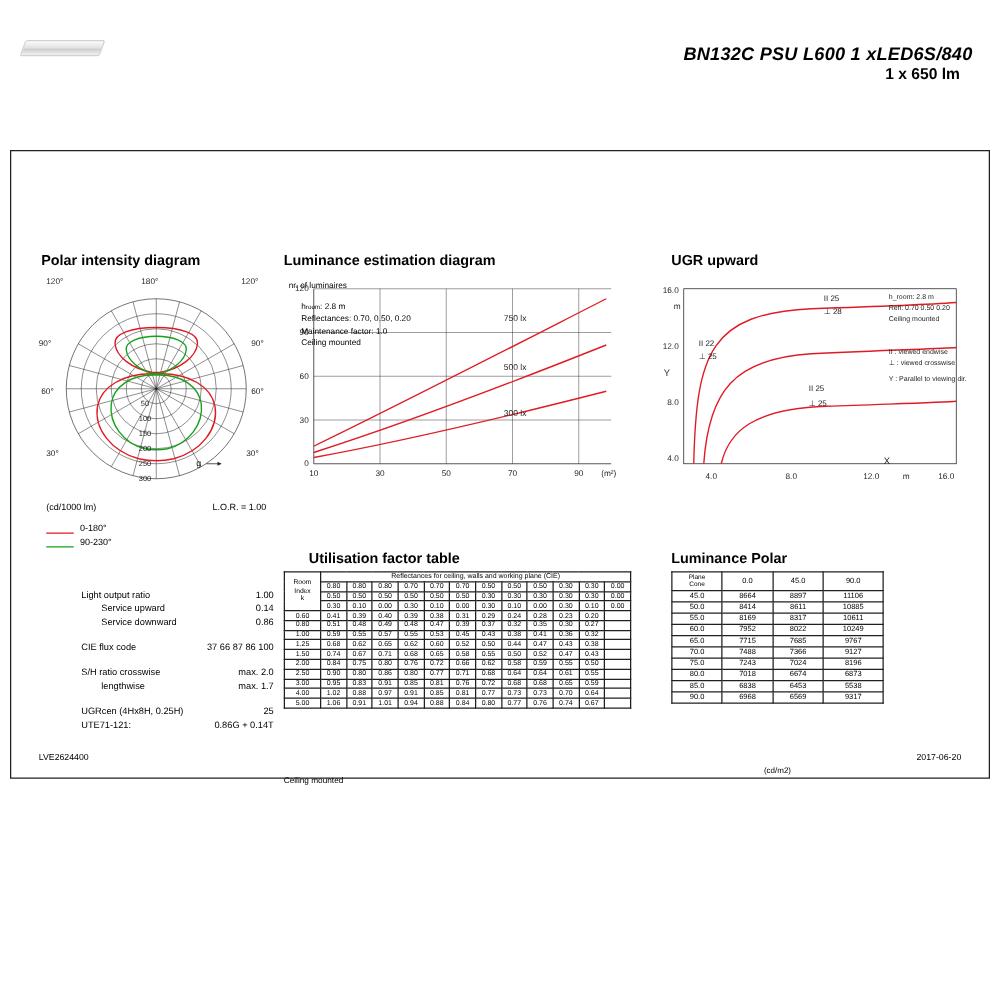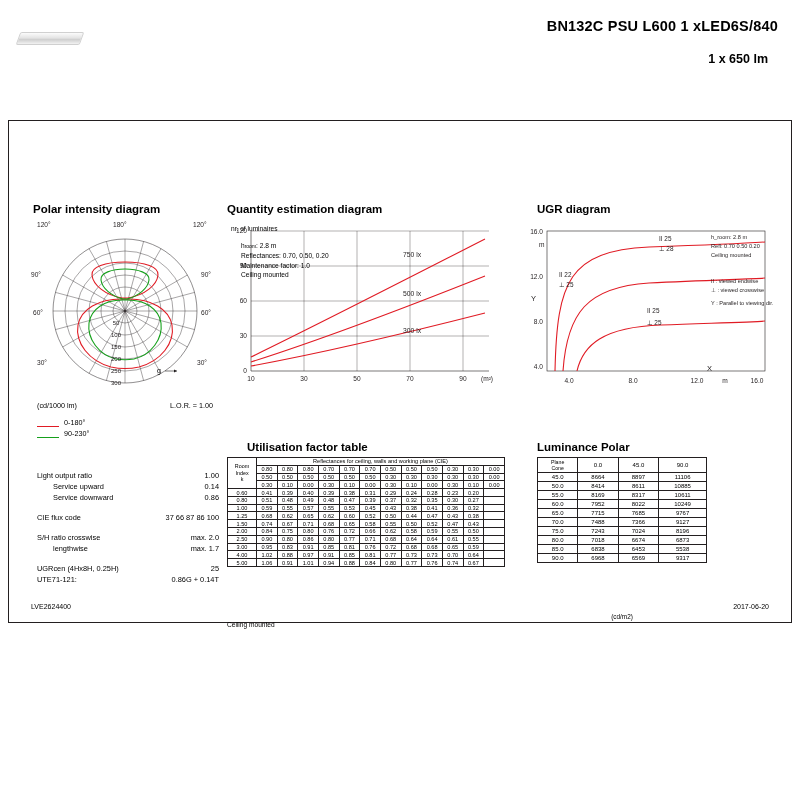--- a/index.html
+++ b/index.html
@@ -1,36 +1,36 @@
 <!DOCTYPE html>
 <html><head>
 <meta charset="utf-8">
 <style>
   html,body{margin:0;padding:0;background:#ffffff;}
   body{width:800px;height:800px;font-family:"Liberation Sans",sans-serif;color:#000;}
   .sheet{position:absolute;left:0;top:0;width:800px;height:800px;}
   .frame{position:absolute;left:8px;top:120px;width:784px;height:503px;border:1px solid #231f20;box-sizing:border-box;background:#fff;}
-  .title{position:absolute;right:22px;top:18px;font-size:14.5px;font-weight:bold;letter-spacing:0.2px;}
+  .title{position:absolute;right:22px;top:36px;font-size:14.5px;font-weight:bold;letter-spacing:0.2px;font-style:italic;}
   .flux{position:absolute;right:32px;top:52px;font-size:12.5px;font-weight:bold;}
   .lamp{position:absolute;left:18px;top:28px;width:66px;height:22px;}
   .lamp .tube{position:absolute;left:0;top:4px;width:62px;height:11px;background:linear-gradient(#fbfbfb,#e4e4e4 45%,#cfcfcf 60%,#f2f2f2);border:1px solid #d0d0d0;transform:skewX(-20deg);border-radius:2px;}
   .sectionTitle{font-size:11.5px;font-weight:bold;}
 
   
   .polarBox{position:absolute;left:22px;top:98px;width:188px;height:190px;}
   .polarTitle{position:absolute;left:24px;top:82px;}
   .legendPolar{position:absolute;left:28px;top:295px;font-size:7.2px;}
   .legendPolar div{display:flex;align-items:flex-end;height:11px;}
   .legendPolar .sw{width:22px;height:0;border-top:1.3px solid #e01b24;margin-right:5px;}
   .legendPolar .sw.g{border-top-color:#15a01b;}
   .lorRow{position:absolute;left:28px;top:280px;width:176px;display:flex;justify-content:space-between;font-size:7.2px;align-items:center;}
 
   
   .specs{position:absolute;left:28px;top:340px;width:182px;font-size:7.4px;}
-  .specs .row{display:flex;justify-content:space-between;line-height:11px;}
+  .specs .row{display:flex;justify-content:space-between;line-height:11px;margin-left:28px;}
   .specs .ind{padding-left:16px;}
   .specs .grp{margin-top:9px;}
 
   
   .qBox{position:absolute;left:218px;top:100px;width:280px;height:180px;}
   .qTitle{position:absolute;left:218px;top:82px;}
   .qInfo{position:absolute;left:232px;top:120px;font-size:6.6px;line-height:9.4px;}
   .qAxisLabel{position:absolute;left:222px;top:104px;font-size:6.6px;}
 
   
@@ -170,21 +170,21 @@
       <div class="row grp">
           <span>UGRcen (4Hx8H, 0.25H)</span>
           <span>25</span>
         </div>
       <div class="row">
           <span>UTE71-121:</span>
           <span>0.86G + 0.14T</span>
         </div>
     </div>
 
-    <div class="qTitle sectionTitle">Quantity estimation diagram</div>
+    <div class="qTitle sectionTitle">Luminance estimation diagram</div>
     <div class="qAxisLabel">nr. of luminaires</div>
     <div class="qBox">
       <svg width="280" height="180" viewBox="0 0 280 180">
 
         <g stroke="#231f20" stroke-width="0.6" fill="none">
           <line x1="24" y1="10" x2="24" y2="150"></line>
           <line x1="24" y1="150" x2="262" y2="150"></line>
         </g>
 
         <g stroke="#231f20" stroke-width="0.35">
@@ -225,21 +225,21 @@
         </g>
       </svg>
     </div>
     <div class="qInfo">
       <div><span style="letter-spacing:0">h</span><span style="font-size:5px">room</span>: 2.8 m</div>
       <div>Reflectances: 0.70, 0.50, 0.20</div>
       <div>Maintenance factor: 1.0</div>
       <div>Ceiling mounted</div>
     </div>
 
-    <div class="uTitle sectionTitle">UGR diagram</div>
+    <div class="uTitle sectionTitle">UGR upward</div>
     <div class="uBox">
       <svg width="250" height="178" viewBox="0 0 250 178">
 
         <rect x="18" y="10" width="218" height="140" fill="none" stroke="#231f20" stroke-width="0.6"></rect>
 
         <g font-size="6.6" fill="#231f20" text-anchor="end">
           <text x="14" y="13">16.0</text>
           <text x="14" y="58">12.0</text>
           <text x="14" y="103">8.0</text>
           <text x="14" y="148">4.0</text>

